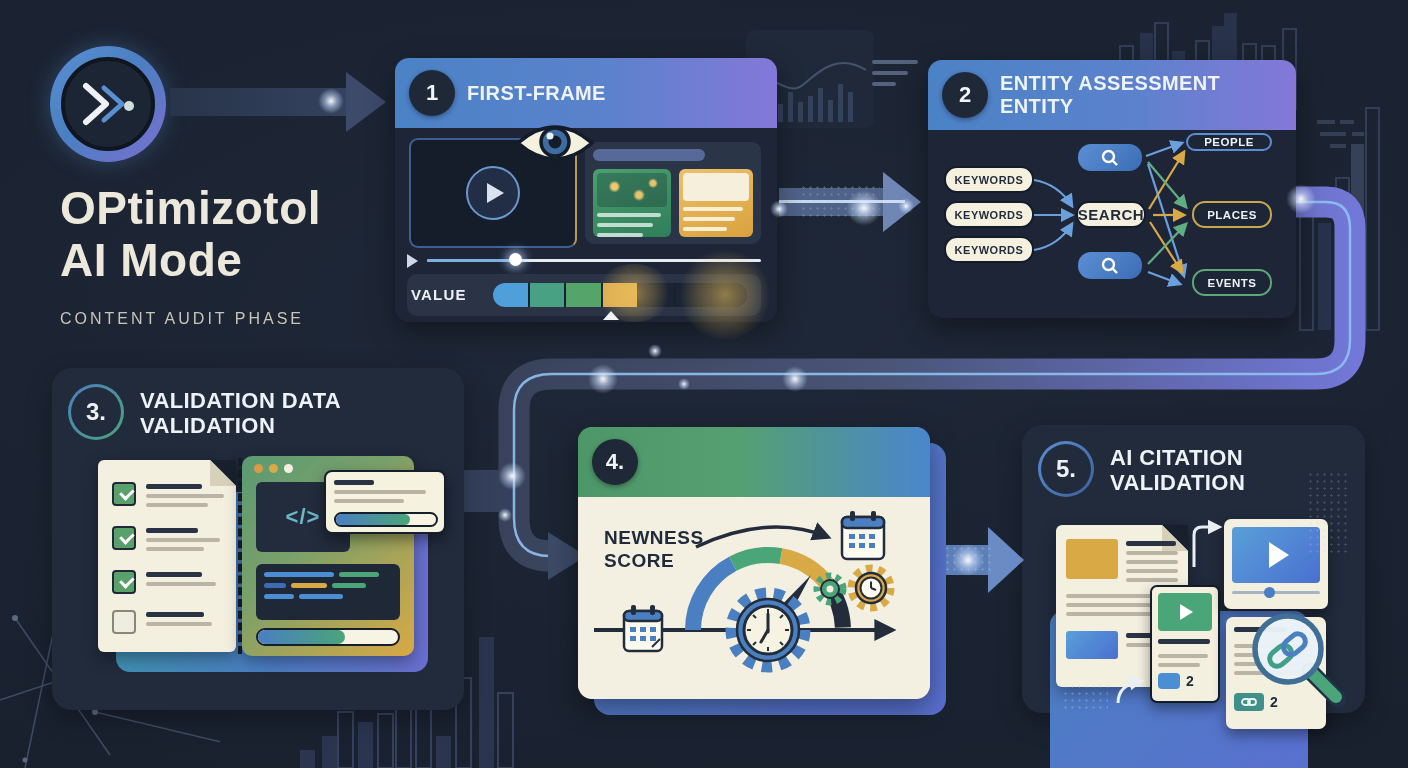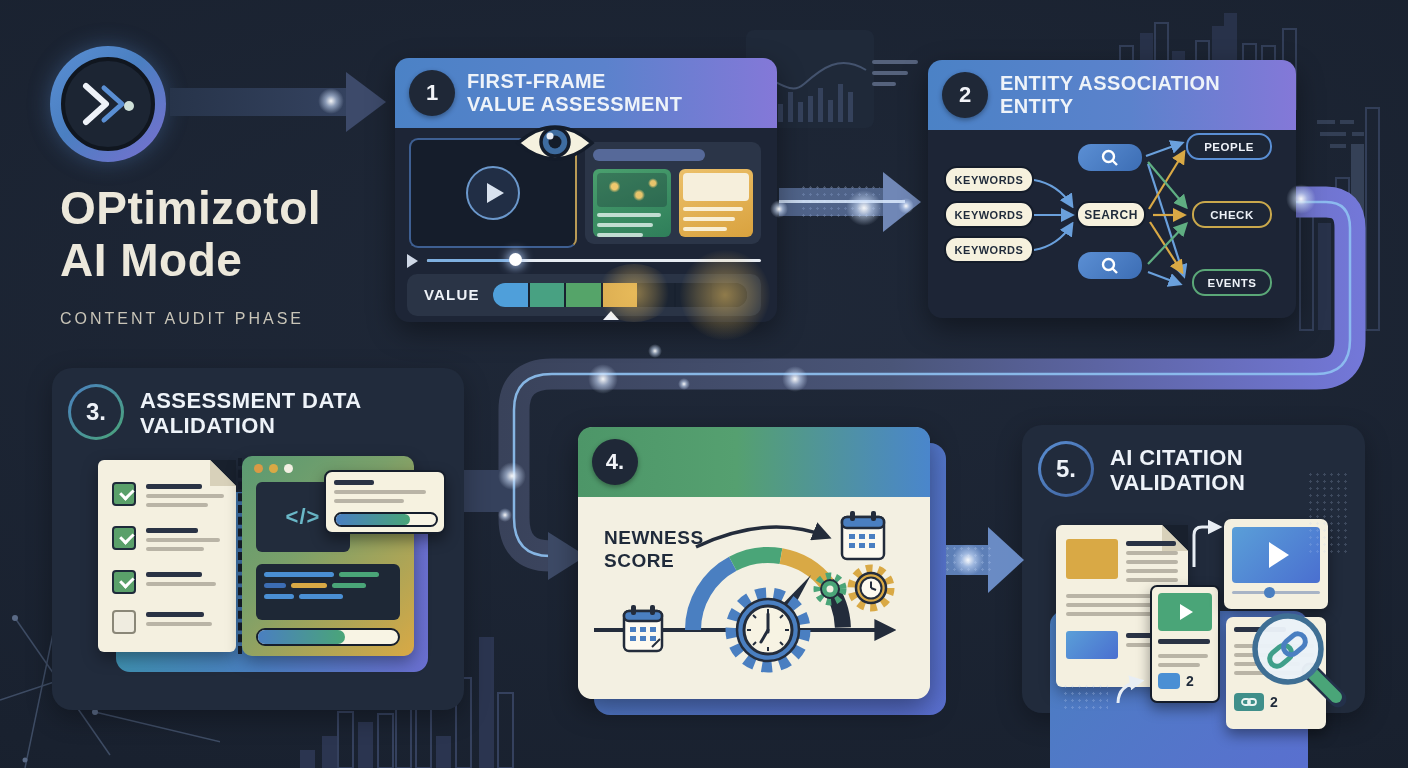--- a/index.html
+++ b/index.html
@@ -78,21 +78,21 @@
       radial-gradient(circle at 80% 30%, rgba(250,205,110,.9) 0 2.5px, transparent 5px); }
   .thumb-img.plain{ background:#f6efdc; height:28px; }
   .tline{ height:4px; border-radius:2px; background:rgba(228,242,238,.8); margin-top:6px; }
   .scrub-tri{ position:absolute; left:12px; top:126px; width:0; height:0;
     border-left:11px solid #cfd8e6; border-top:7px solid transparent; border-bottom:7px solid transparent; }
   .scrub-track{ position:absolute; left:32px; right:16px; top:131px; height:3px; background:#e6ebf2; border-radius:2px; }
   .scrub-fill{ position:absolute; left:32px; top:131px; width:88px; height:3px; background:#7fb0e0; border-radius:2px; }
   .scrub-dot{ position:absolute; left:114px; top:125px; width:13px; height:13px; border-radius:50%;
     background:#ffffff; box-shadow:0 0 10px 3px rgba(180,210,255,.7); }
   .meter{ position:absolute; left:12px; top:146px; width:354px; height:42px; background:#2a3446; border-radius:10px; }
-  .meter-label{ position:absolute; left:17px; top:0; line-height:42px; font-size:15px; font-weight:800; letter-spacing:1.2px;text-align:center; }
+  .meter-label{ position:absolute; left:4px; top:0; line-height:42px; font-size:15px; font-weight:800; letter-spacing:1.2px;text-align:center; }
   .segs{ position:absolute; left:86px; right:14px; top:9px; height:24px; background:#18212f;
     border-radius:12px; display:flex; gap:2px; padding:0; overflow:hidden; }
   .seg{ flex:1; }
   .seg.c1{ background:#4f9fda; } .seg.c2{ background:#48a182; } .seg.c3{ background:#55a469; }
   .seg.c4{ background:#dcae52; } .seg.c5,.seg.c6,.seg.c7{ background:#1b2432; }
   .meter-marker{ position:absolute; left:196px; bottom:-4px; width:0; height:0;
     border-left:8px solid transparent; border-right:8px solid transparent; border-bottom:9px solid #f2f4f8; }
 
   
   .p2-body{ position:absolute; left:0; top:70px; right:0; bottom:0; background:#1d2536; border-radius:0 0 14px 14px; }
@@ -270,21 +270,20 @@
   <div class="title-line">OPtimizotol</div>
   <div class="title-line">AI Mode</div>
   <div class="subtitle">CONTENT AUDIT PHASE</div>
 </div>
 
 <div class="panel" style="left:395px;top:58px;width:382px;height:264px;background:#1d2536;box-shadow:0 10px 28px rgba(0,0,0,.4);">
   <div class="panel-header grad-bp">
     <div class="num-circle">1</div>
     <div class="step-title">
       <div>FIRST-FRAME</div>
-      <div>VALUE ASSESSMENT</div>
     </div>
   </div>
   <div class="p1-body">
     <div class="video">
       <div class="play-circle">
             <div class="play-tri"></div>
           </div>
     </div>
     <div class="eye">
       <svg width="84" height="46" viewBox="0 0 84 46">
@@ -334,21 +333,21 @@
   <div class="shaft" style="left:779px;top:188px;width:104px;height:28px;background:rgba(130,160,220,.5);"></div>
   <div class="head" style="left:883px;top:172px;border-left:38px solid rgba(140,168,226,.75);border-top:30px solid transparent;border-bottom:30px solid transparent;"></div>
   <div class="shaft" style="left:779px;top:200px;width:126px;height:3px;background:rgba(220,235,255,.85);"></div>
 </div>
 <div class="dots" style="left:800px;top:184px;width:80px;height:36px;"></div>
 
 <div class="panel" style="left:928px;top:60px;width:368px;height:258px;background:#1d2536;box-shadow:0 10px 28px rgba(0,0,0,.4);">
   <div class="panel-header grad-bp">
     <div class="num-circle">2</div>
     <div class="step-title">
-      <div>ENTITY ASSOCIATION</div>
+      <div>ENTITY ASSESSMENT</div>
       <div>ENTITY</div>
     </div>
   </div>
   <div class="p2-body">
     <svg style="position:absolute;left:0;top:0;" width="368" height="188">
       <defs>
         <marker id="mB" viewBox="0 0 10 10" refX="8" refY="5" markerWidth="6.5" markerHeight="6.5" orient="auto">
               <path d="M0 0 L10 5 L0 10 Z" fill="#6aa0dc"></path>
             </marker>
         <marker id="mG" viewBox="0 0 10 10" refX="8" refY="5" markerWidth="6.5" markerHeight="6.5" orient="auto">
@@ -378,38 +377,38 @@
     </svg>
     <div class="pill pill-cream" style="left:16px;top:36px;width:90px;height:27px;">KEYWORDS</div>
     <div class="pill pill-cream" style="left:16px;top:71px;width:90px;height:27px;">KEYWORDS</div>
     <div class="pill pill-cream" style="left:16px;top:106px;width:90px;height:27px;">KEYWORDS</div>
     <div class="pill pill-blue-grad" style="left:150px;top:14px;width:64px;height:27px;">
       <svg width="20" height="20" viewBox="0 0 20 20">
             <circle cx="8.5" cy="8.5" r="5.5" stroke="#fff" stroke-width="2.4" fill="none"></circle>
             <line x1="12.5" y1="12.5" x2="17" y2="17" stroke="#fff" stroke-width="2.4"></line>
           </svg>
     </div>
-    <div class="pill pill-cream" style="left:148px;top:71px;width:70px;height:27px;font-size:12px;">SEARCH</div>
+    <div class="pill pill-cream" style="left:148px;top:71px;width:70px;height:27px;font-size:15px;">SEARCH</div>
     <div class="pill pill-blue-grad" style="left:150px;top:122px;width:64px;height:27px;">
       <svg width="20" height="20" viewBox="0 0 20 20">
             <circle cx="8.5" cy="8.5" r="5.5" stroke="#fff" stroke-width="2.4" fill="none"></circle>
             <line x1="12.5" y1="12.5" x2="17" y2="17" stroke="#fff" stroke-width="2.4"></line>
           </svg>
     </div>
-    <div class="pill pill-out" style="left:258px;top:3px;width:86px;height:27px;border-color:#5a8fd4;">PEOPLE</div>
-    <div class="pill pill-out" style="left:264px;top:71px;width:80px;height:27px;border-color:#c9a84c;">CHECK</div>
+    <div class="pill pill-out" style="left:258px;top:3px;width:86px;height:18px;border-color:#5a8fd4;">PEOPLE</div>
+    <div class="pill pill-out" style="left:264px;top:71px;width:80px;height:27px;border-color:#c9a84c;">PLACES</div>
     <div class="pill pill-out" style="left:264px;top:139px;width:80px;height:27px;border-color:#5ba878;">EVENTS</div>
   </div>
 </div>
 
 <div class="panel dark-panel" style="left:52px;top:368px;width:412px;height:342px;">
   <div class="dark-head">
     <div class="num-ring" style="position:relative;">3.</div>
     <div class="step-title">
-      <div>ASSESSMENT DATA</div>
+      <div>VALIDATION DATA</div>
       <div>VALIDATION</div>
     </div>
   </div>
   <div class="p3-illus">
     <div class="back-rect" style="left:64px;top:36px;width:312px;height:180px;"></div>
     <div class="doc" style="left:46px;top:4px;width:138px;height:192px;">
       <div class="fold"></div>
       <div class="chk-row" style="top:22px;">
             <div class="chk"></div>
         <div class="chk-lines">

